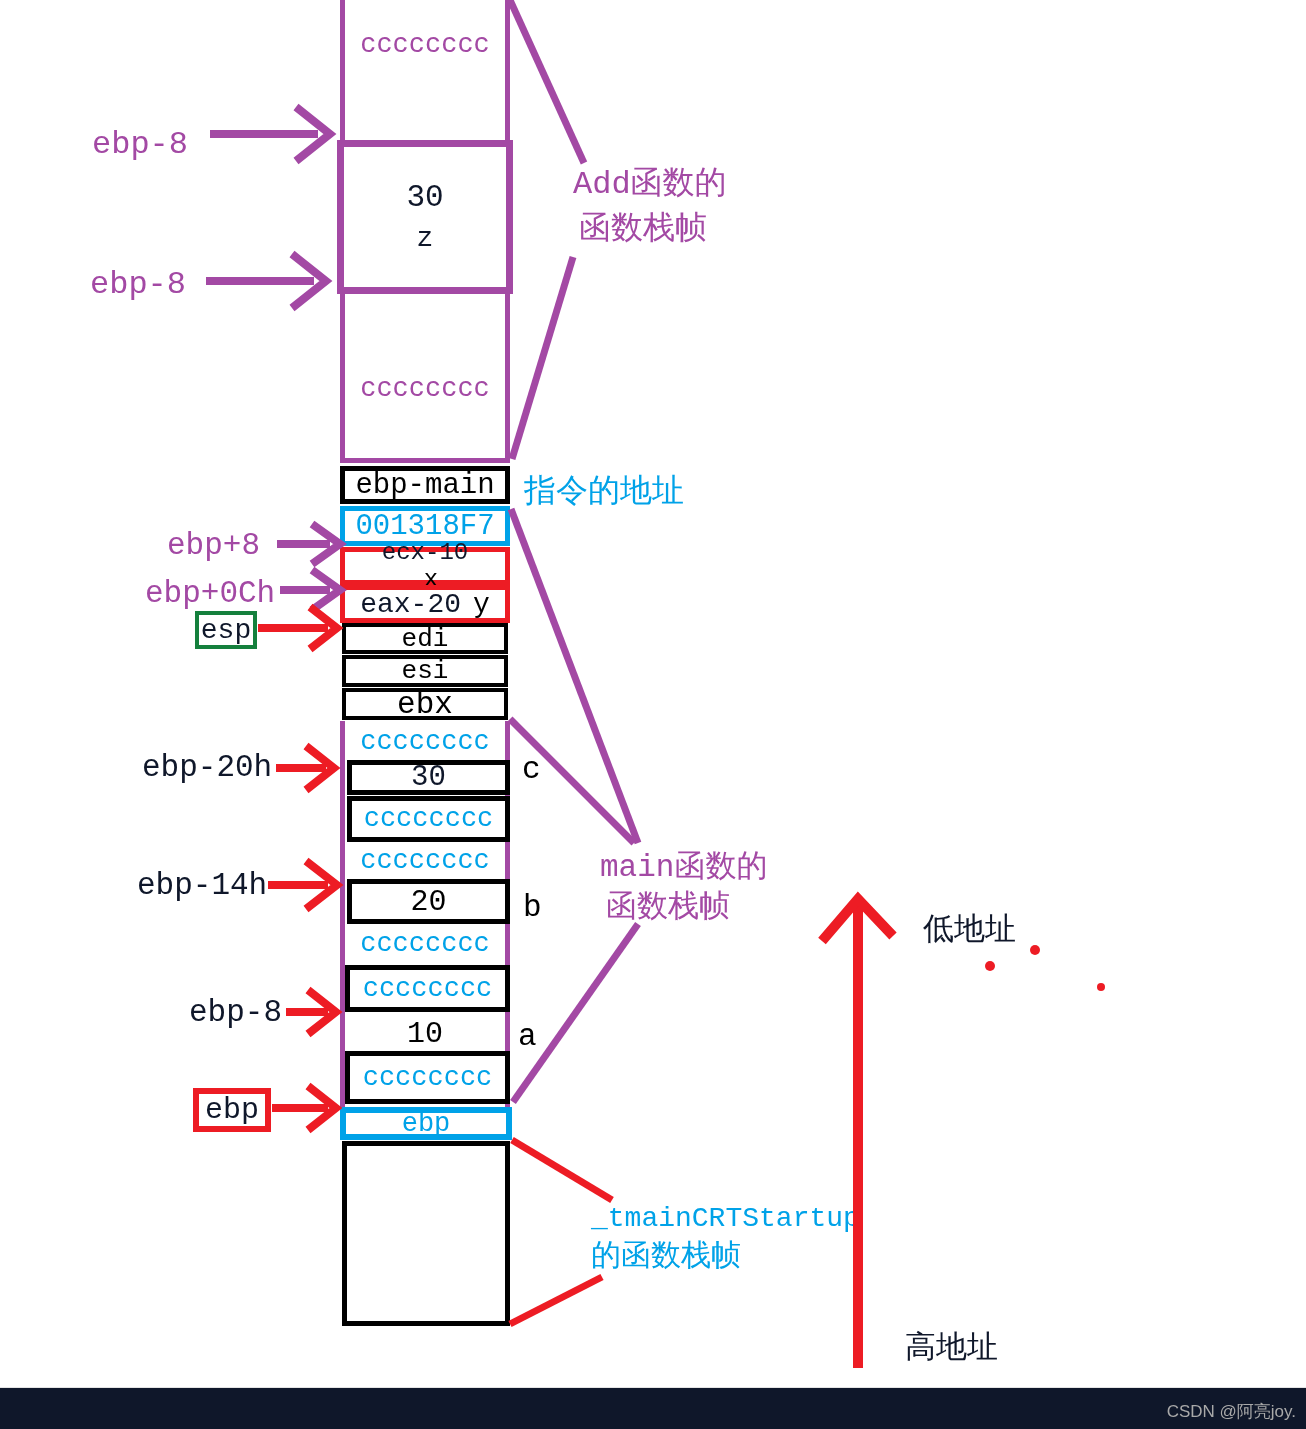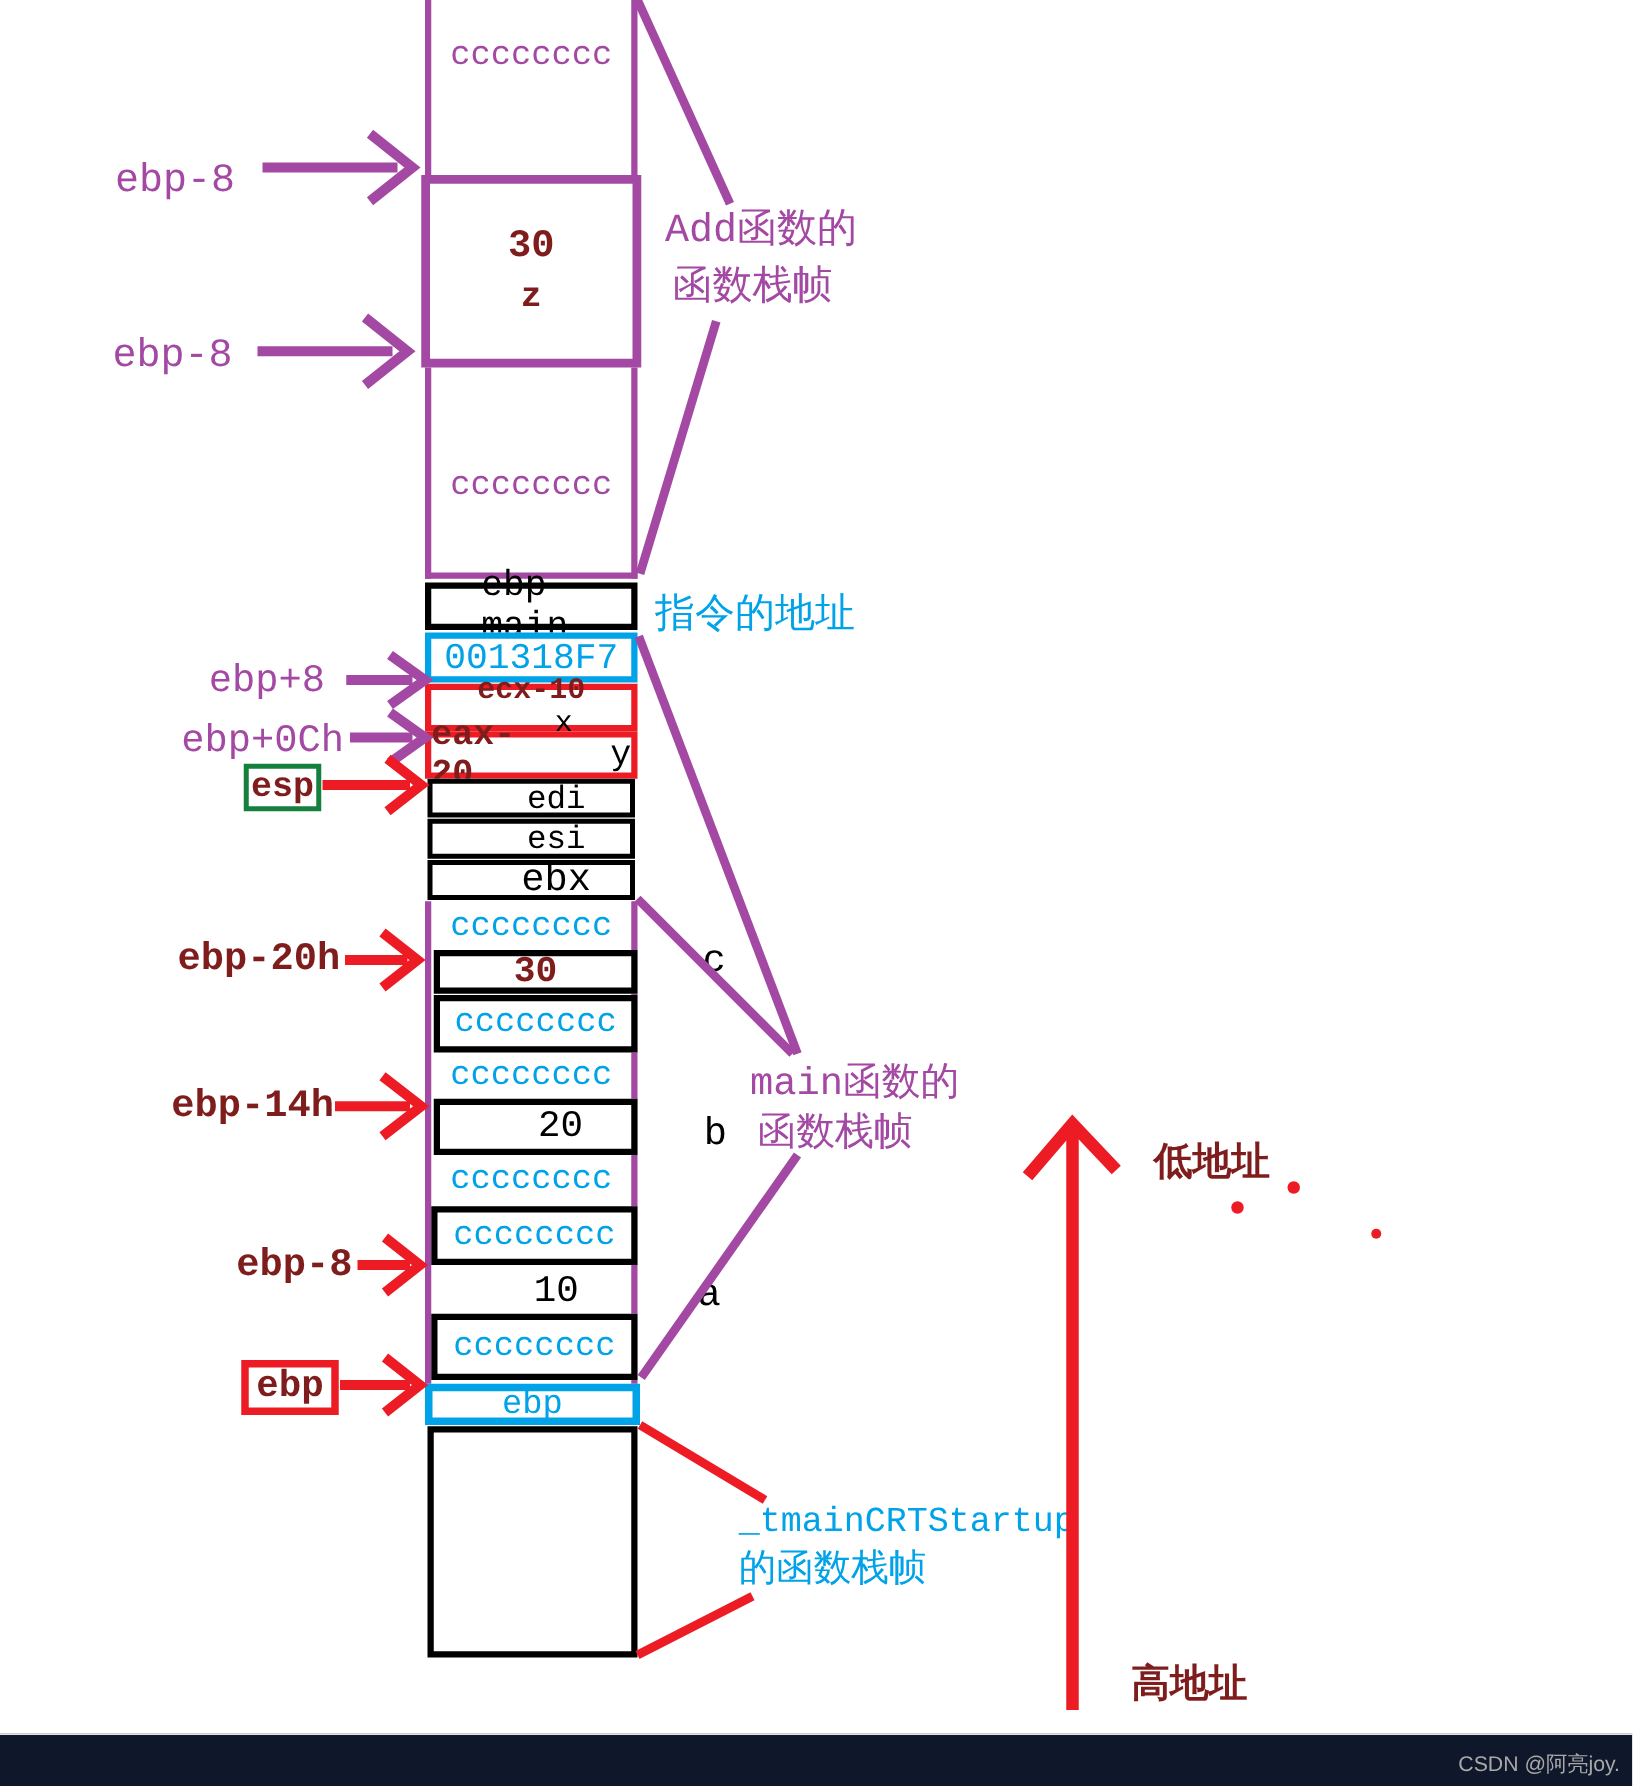--- a/index.html
+++ b/index.html
@@ -2,23 +2,23 @@
 <html><head>
 <meta charset="utf-8">
 <style>
   html,body{margin:0;padding:0;background:#fff;}
   .canvas{position:relative;width:1306px;height:1429px;background:#ffffff;overflow:hidden;
           font-family:"Liberation Mono","DejaVu Sans Mono",monospace;}
   .abs{position:absolute;box-sizing:border-box;}
   .cell{position:absolute;box-sizing:border-box;background:#fff;display:flex;align-items:center;justify-content:center;}
   .ctext{position:absolute;box-sizing:border-box;left:340px;width:170px;text-align:center;}
   .purple{color:#A349A4;}
-  .red{color:#7f1d1d;font-weight:bold;}
+  .red{color:#0f172a;}
   .blue{color:#00A2E8;}
-  .black{color:#000;padding-left:40px;}
+  .black{color:#000;}
   .lbl{position:absolute;white-space:nowrap;font-size:31px;}
   .anno{position:absolute;white-space:nowrap;line-height:45px;}
   svg.overlay{position:absolute;left:0;top:0;pointer-events:none;}
   .footer{position:absolute;left:0;top:1387px;width:1306px;height:42px;background:#0f172a;border-top:1px solid #e4e4e4;}
   .watermark{position:absolute;right:10px;top:12px;color:#a9a9a9;font-size:17px;font-family:"Liberation Sans","DejaVu Sans",sans-serif;}
 </style>
 </head>
 <body>
 
 <div class="canvas">
@@ -112,21 +112,21 @@
   </div>
 
   <div class="lbl red" style="left:142px;top:750px;">ebp-20h</div>
   <div class="lbl red" style="left:137px;top:868px;">ebp-14h</div>
   <div class="lbl red" style="left:189px;top:995px;">ebp-8</div>
 
   <div class="cell red" style="left:193px;top:1088px;width:78px;height:44px;border:6px solid #ED1C24;font-size:30px;">
     <span>ebp</span>
   </div>
 
-  <div class="anno purple" style="left:532px;top:162px;font-size:32px;">
+  <div class="anno purple" style="left:573px;top:162px;font-size:32px;">
     <div>Add函数的</div>
     <div style="margin-left:6px;">函数栈帧</div>
   </div>
 
   <div class="anno blue" style="left:524px;top:470px;font-size:32px;">
     <div>指令的地址</div>
   </div>
 
   <div class="anno purple" style="left:600px;top:848px;font-size:31px;line-height:40px;">
     <div>main函数的</div>

